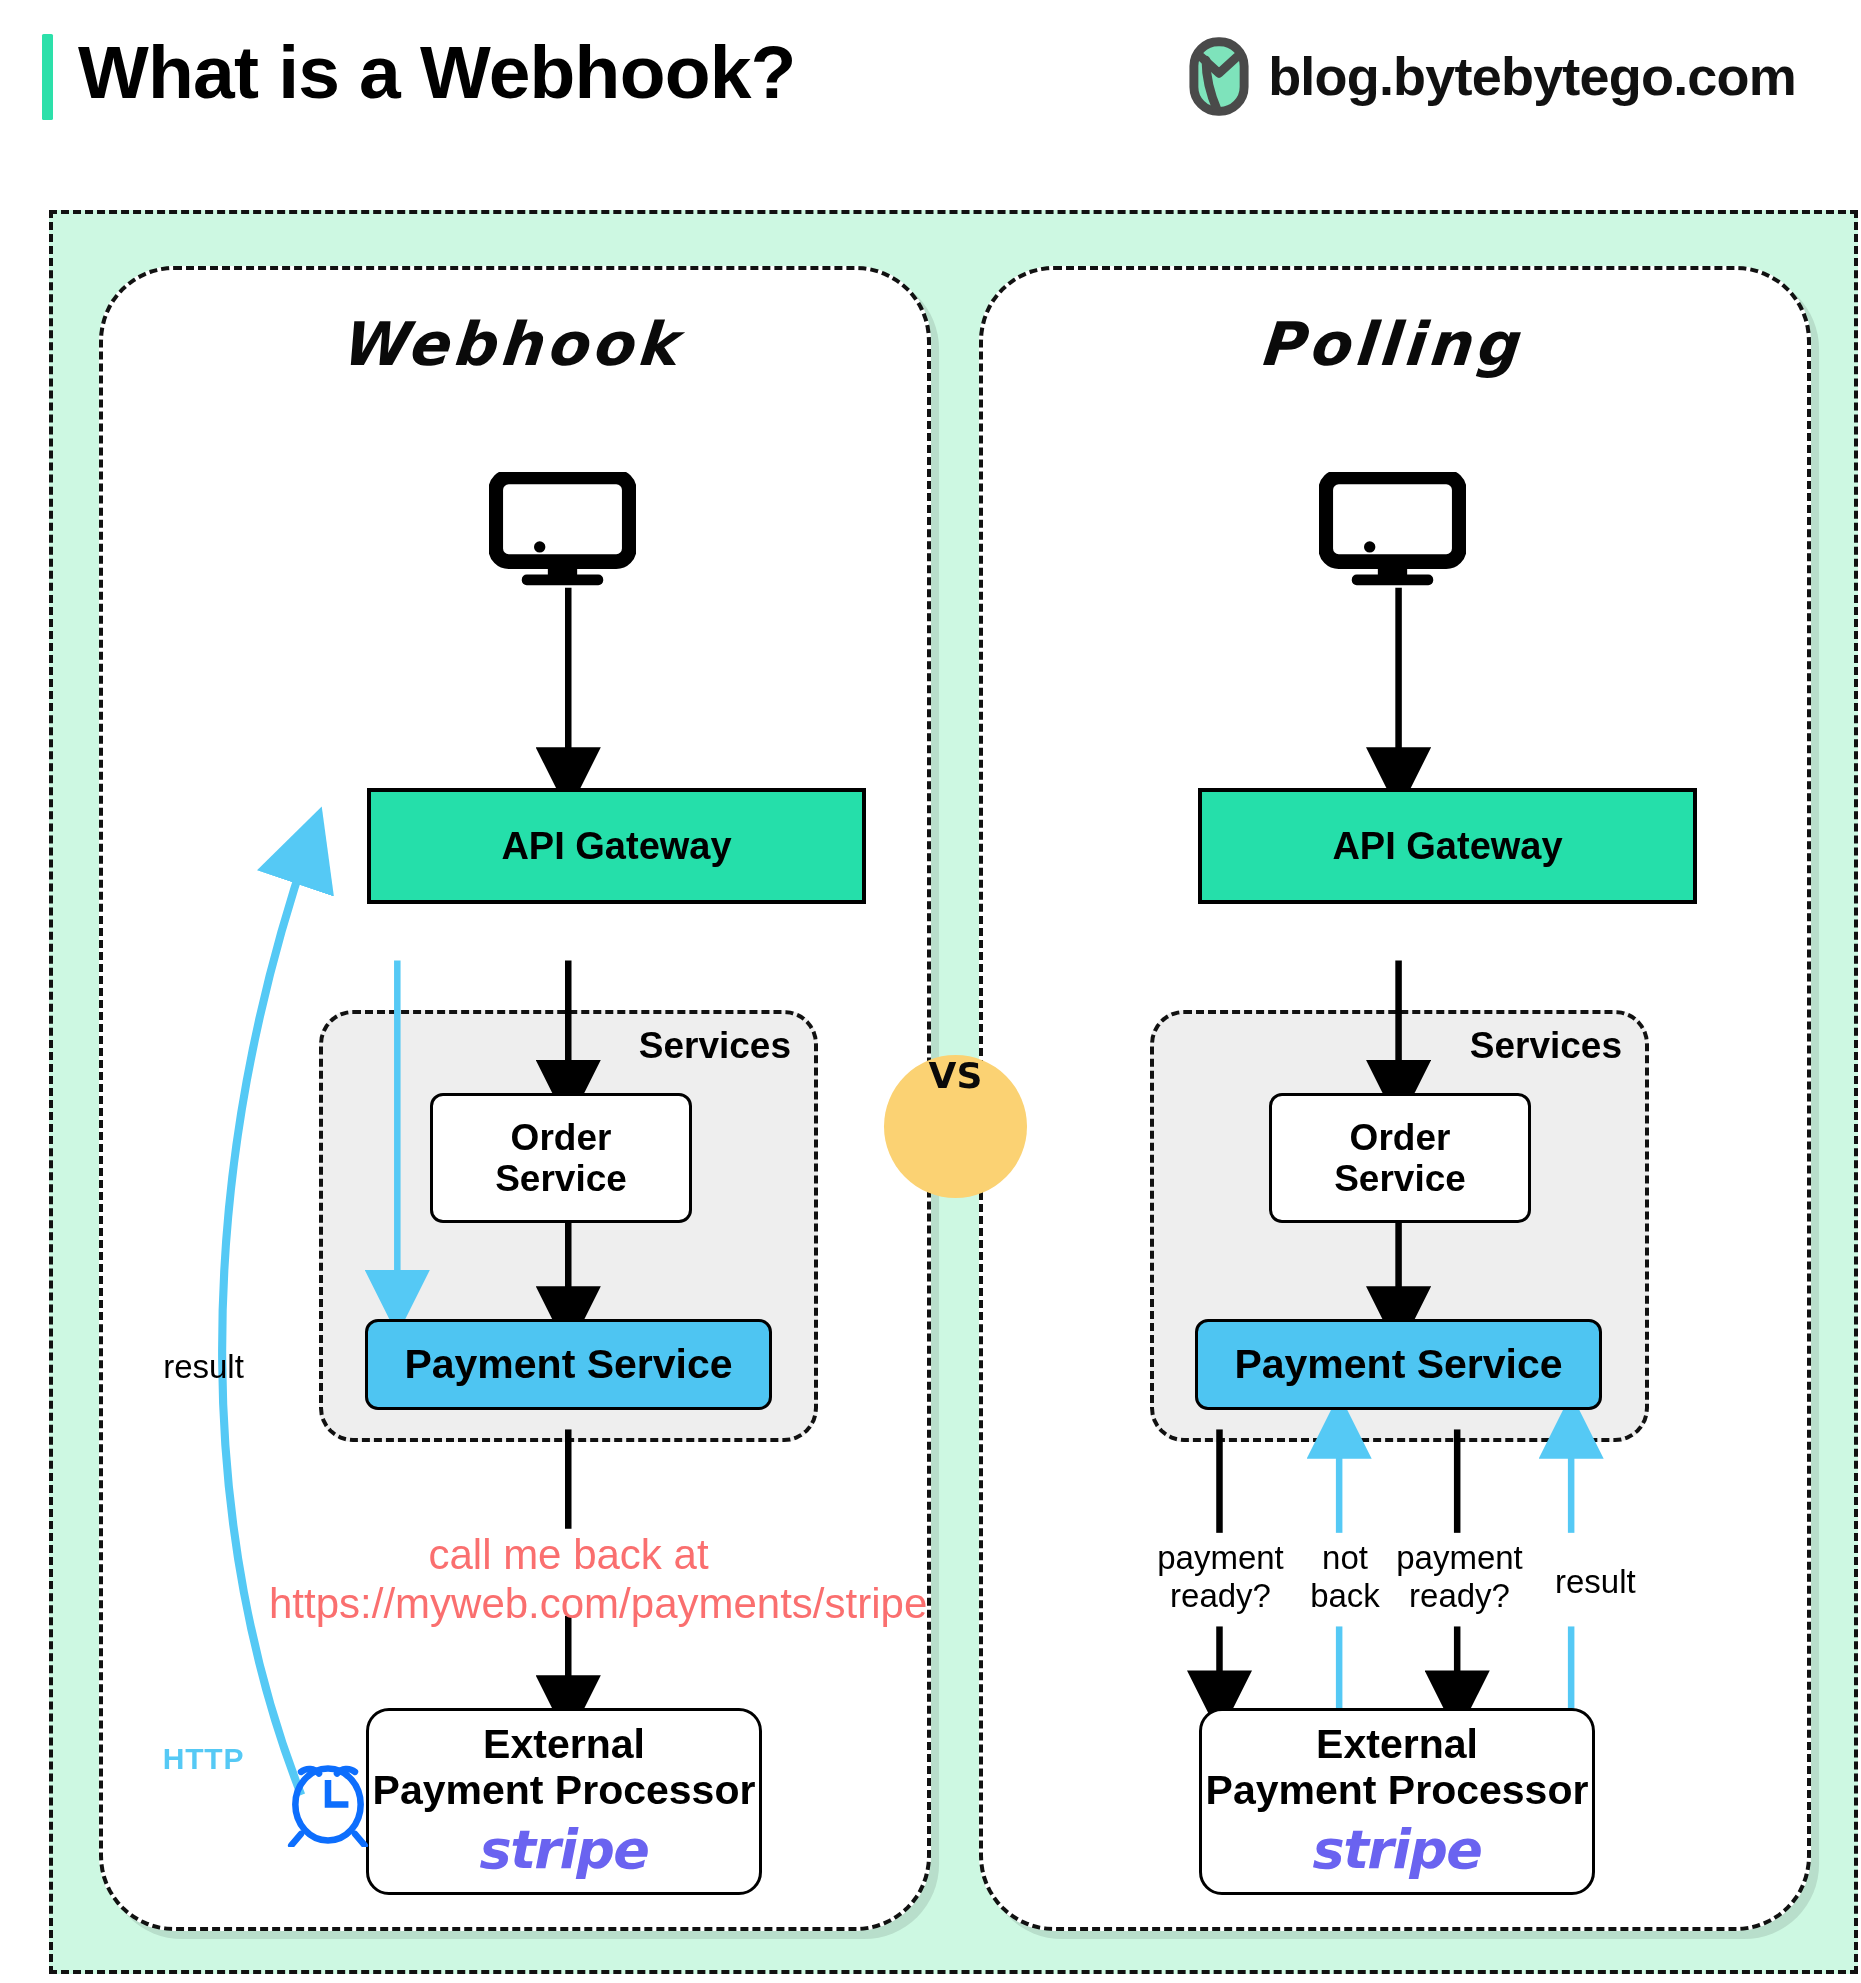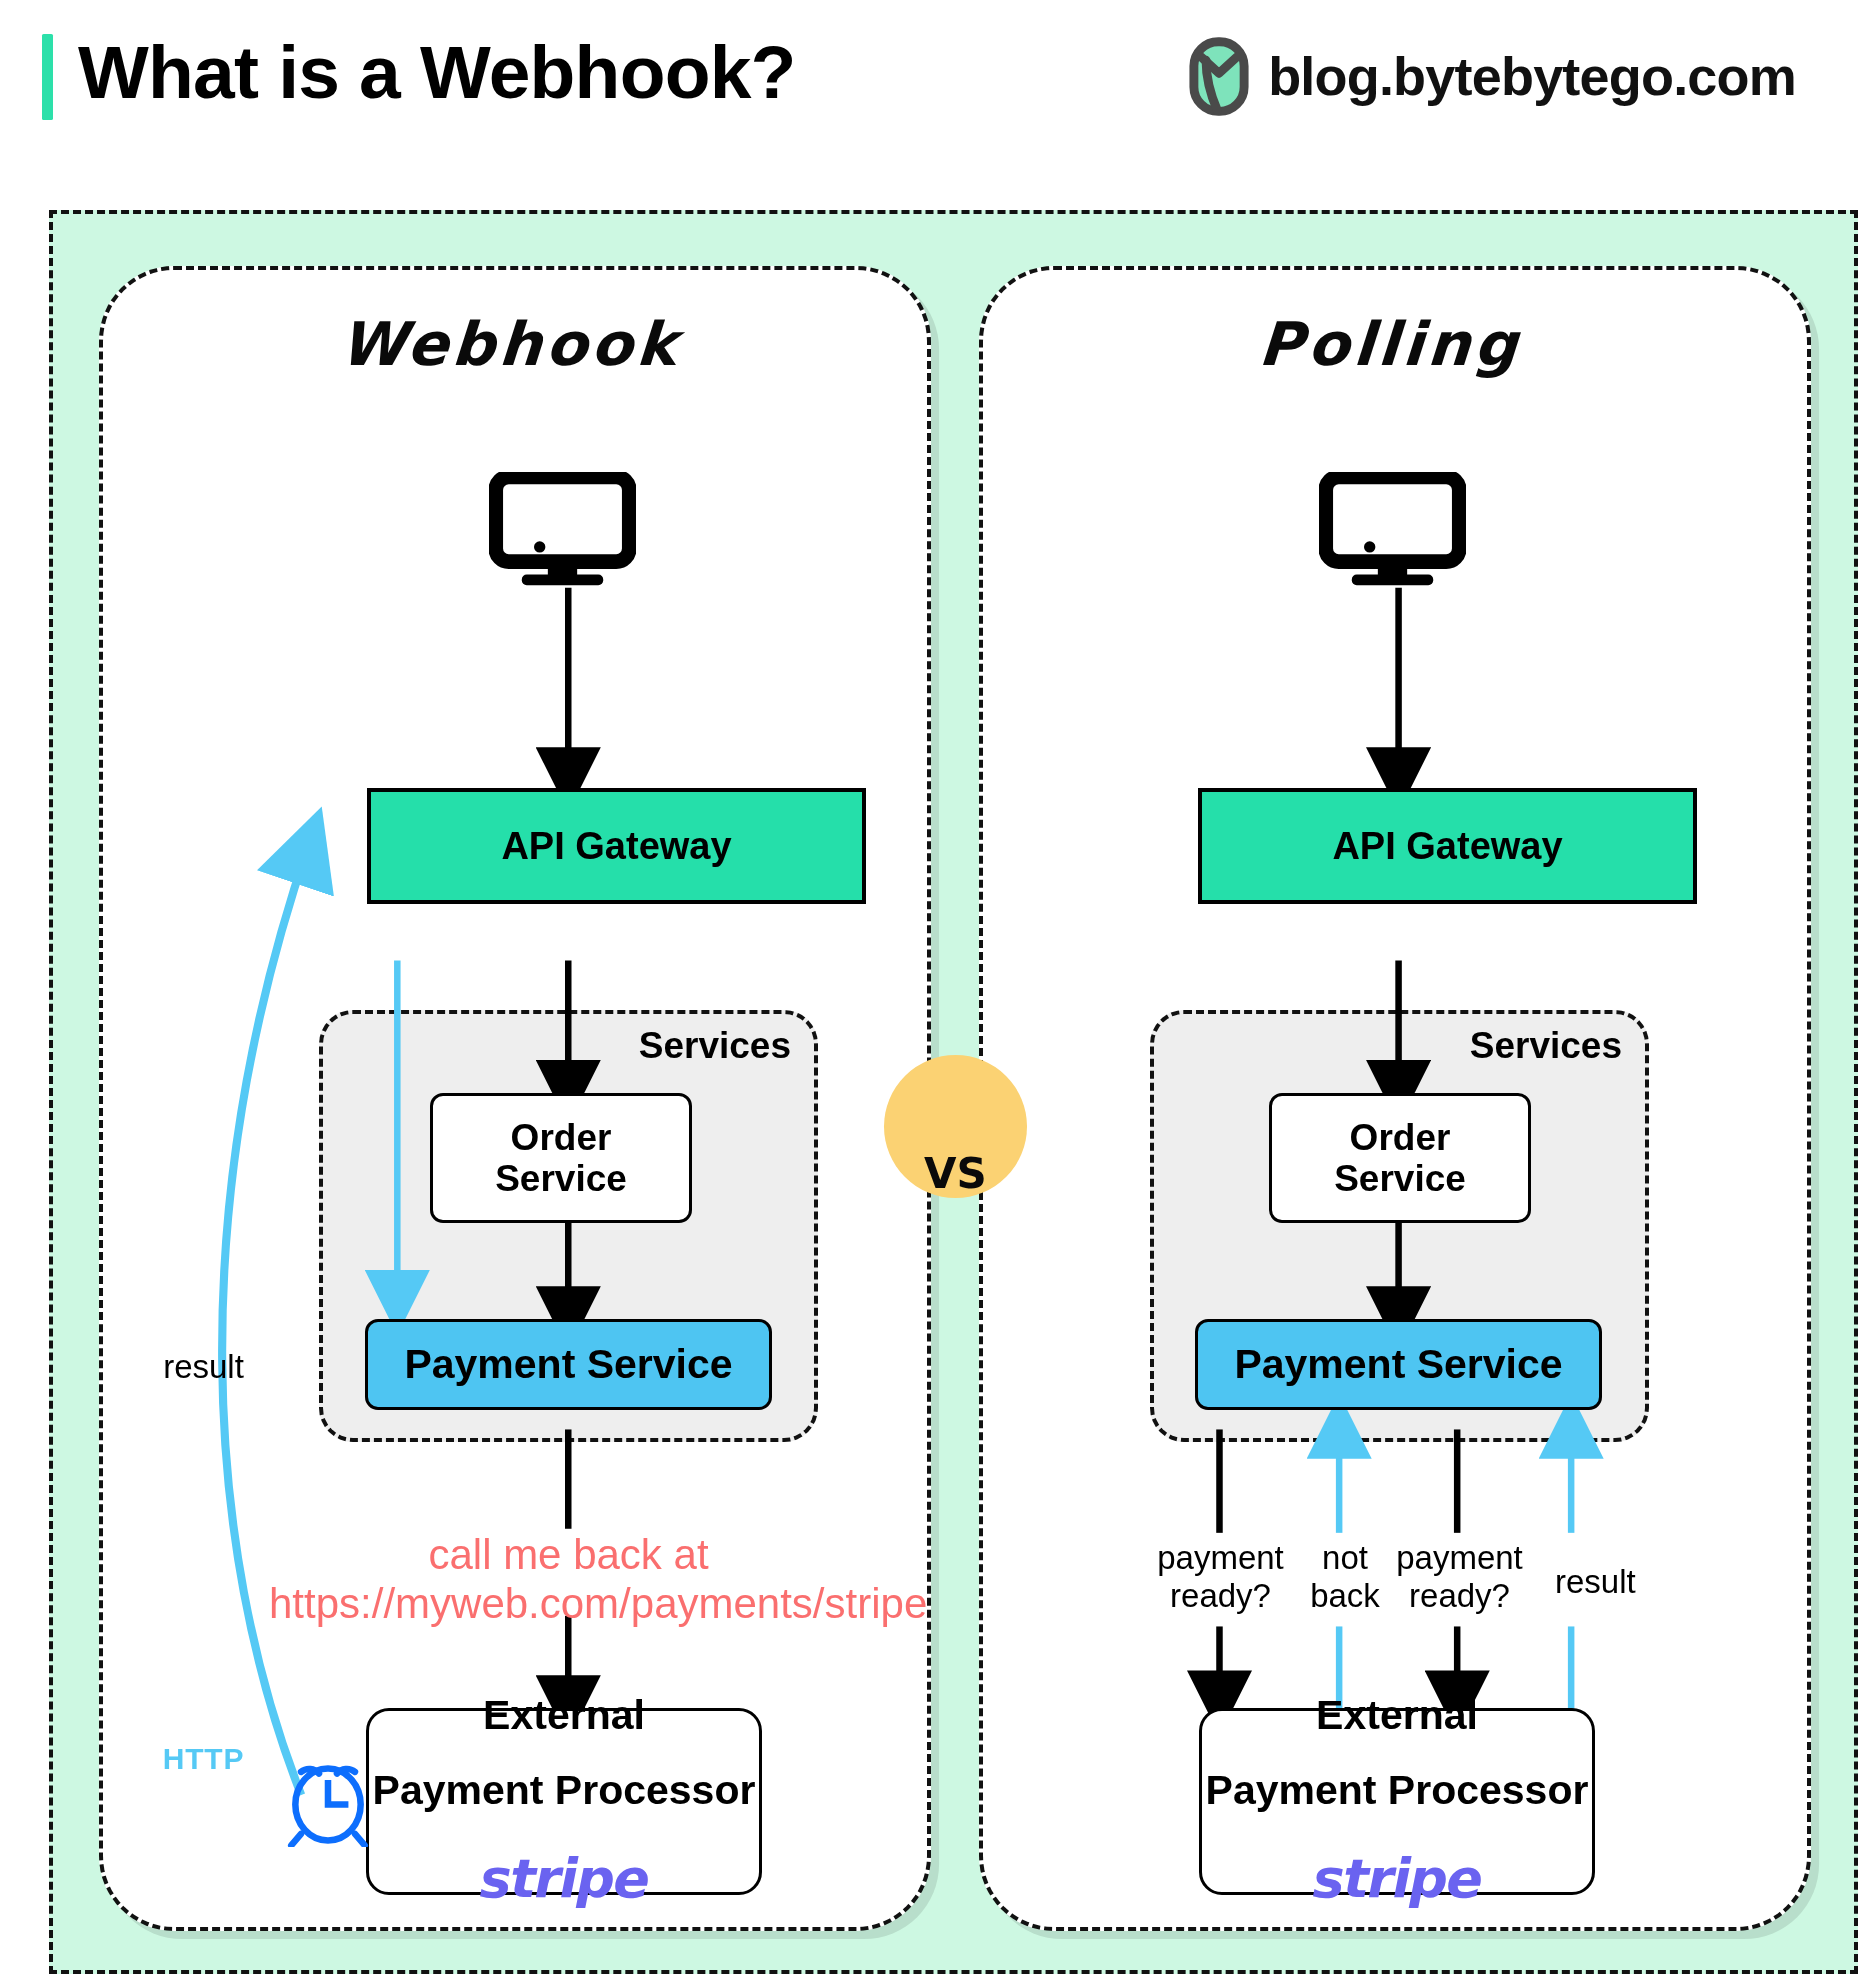--- a/index.html
+++ b/index.html
@@ -43,22 +43,22 @@
     font-size:60px;font-weight:bold;color:#0a0a0a;
     font-family:"DejaVu Sans","Liberation Sans",sans-serif;
     font-style:italic;letter-spacing:4.1px;
     transform:skewX(-7deg);
   }
 
   
   #vs-badge{
     position:absolute;left:884px;top:1055px;width:143px;height:143px;
     border-radius:50%;background:#fbd273;
-    display:flex;align-items:flex-end;justify-content:center;
-    font-size:42px;font-weight:600;color:#0a0a0a;
+    display:flex;align-items:flex-start;justify-content:center;
+    font-size:36px;font-weight:600;color:#0a0a0a;
     font-family:"DejaVu Sans","Liberation Sans",sans-serif;
   }
 
   
   .node{
     position:absolute;box-sizing:border-box;
     display:flex;flex-direction:column;align-items:center;justify-content:center;
     text-align:center;font-weight:bold;color:#000;line-height:1.12;
   }
   .node-gw{
@@ -68,21 +68,21 @@
   .node-order{
     background:#ffffff;border:3.3px solid #000;border-radius:13px;
     height:130px;font-size:37px;
   }
   .node-pay{
     background:#4ec5f2;border:3.3px solid #000;border-radius:13px;
     height:91px;font-size:41px;
   }
   .node-ext{
     background:#ffffff;border:3.3px solid #000;border-radius:23px;
-    height:187px;font-size:41px;gap:29px;
+    height:187px;font-size:41px;
   }
   .stripe-word{
     font-family:"DejaVu Sans","Liberation Sans",sans-serif;
     color:#6a63f0;font-size:54px;font-weight:bold;font-style:italic;
     letter-spacing:-1.6px;margin-top:6px;
   }
 
   
   .services-group{
     position:absolute;background:#eeeeee;border:4.1px dashed #111;

